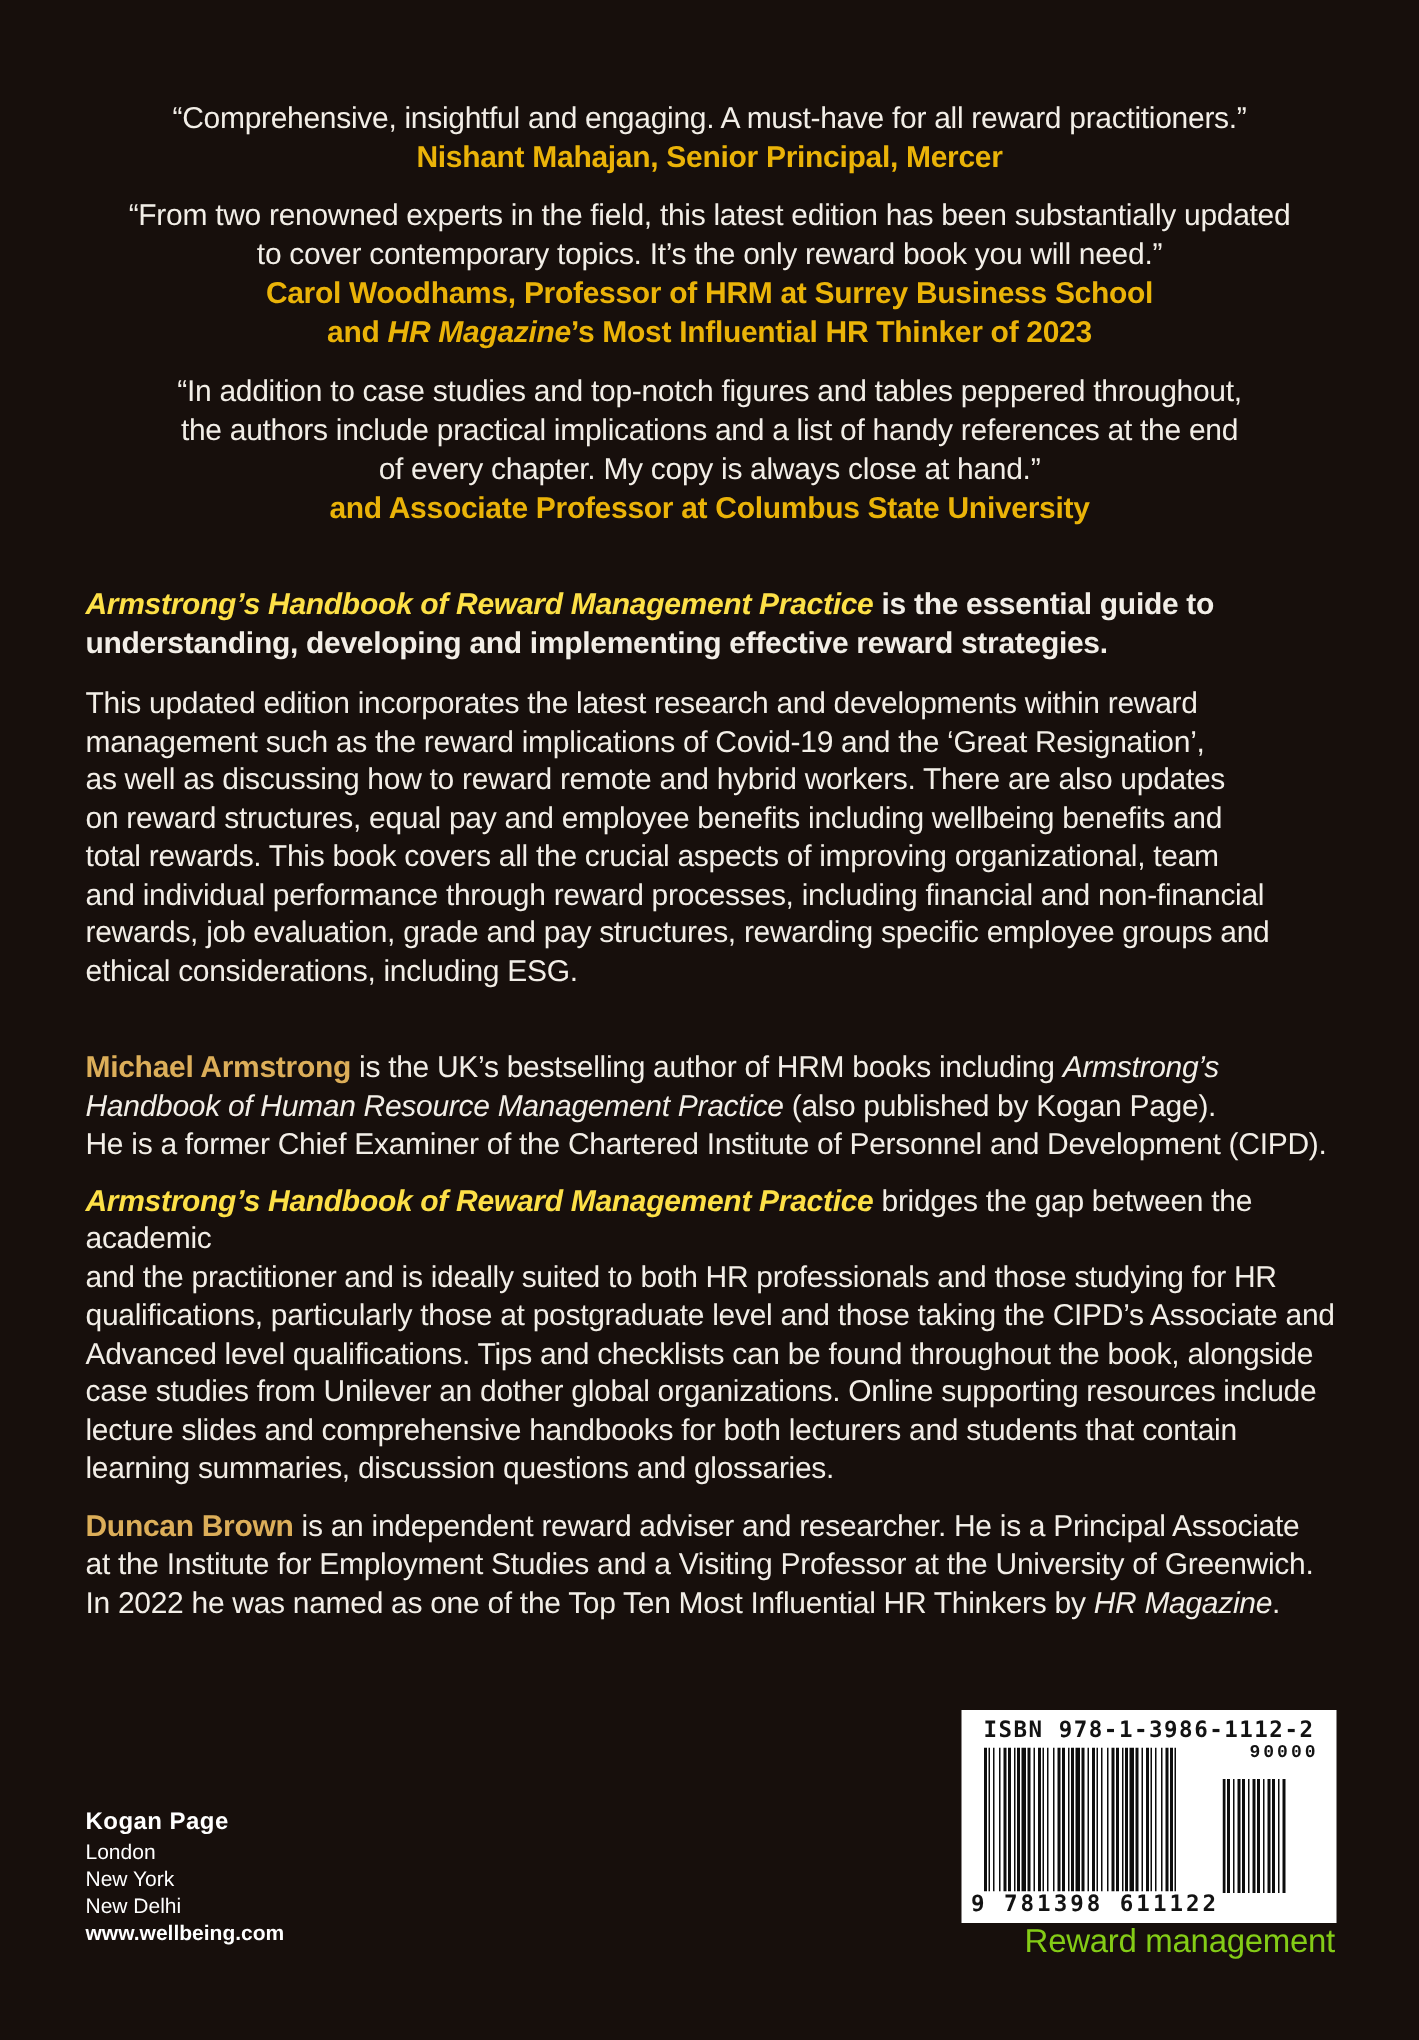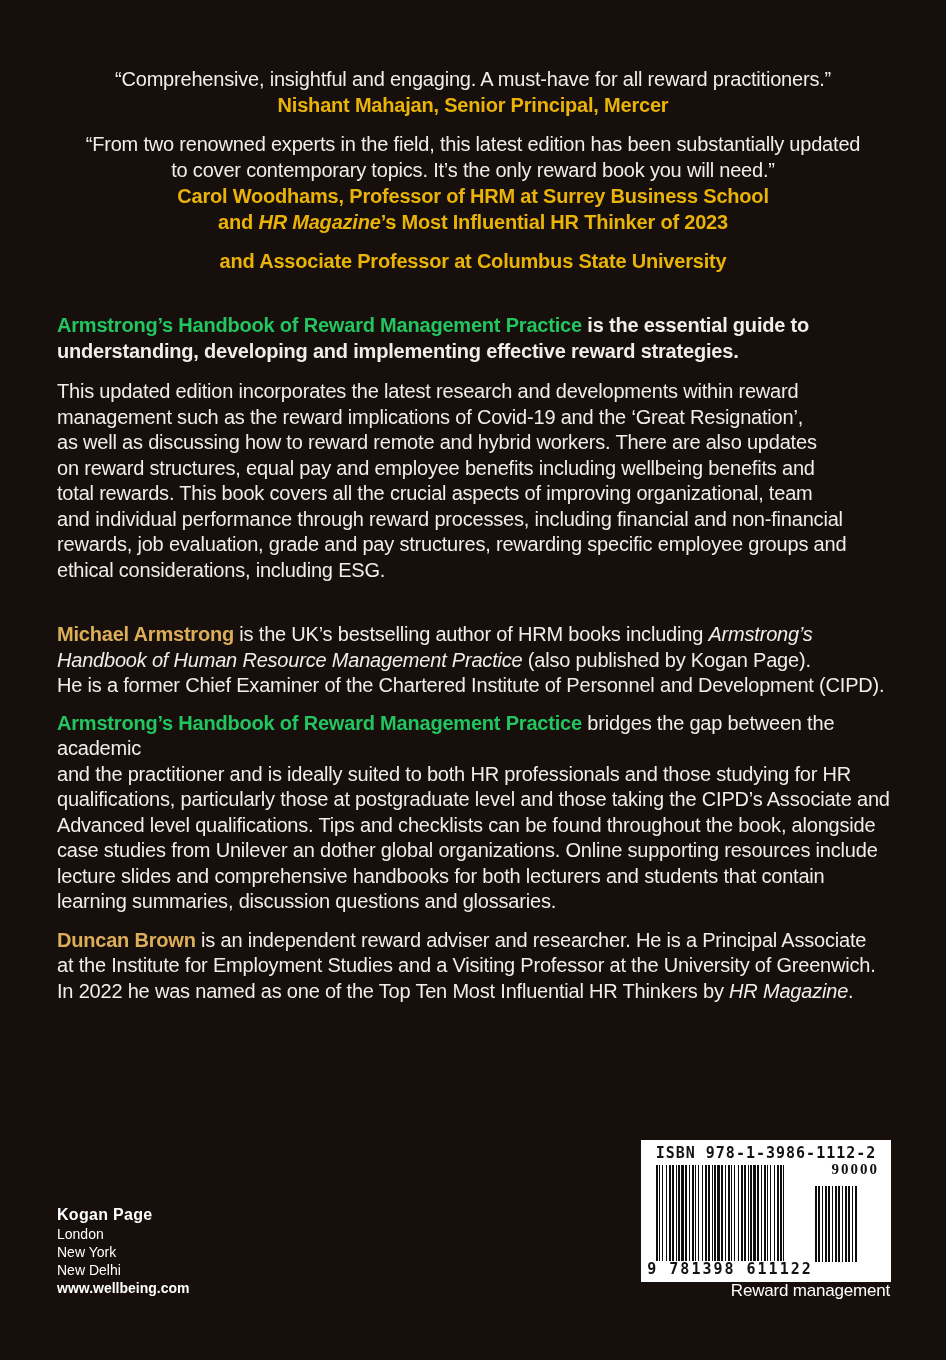--- a/index.html
+++ b/index.html
@@ -20,21 +20,21 @@
   .attr{font-weight:bold;color:#eab308;margin:0;}
   .attr .line{display:block;}
   .attr em{font-style:italic;}
 
   
   .body-text{
     font-size:20px;line-height:25.5px;letter-spacing:-0.2px;
     padding:0 48px 0 57px;margin:0;white-space:pre-line;
   }
   .intro{margin-top:39px;font-weight:bold;}
-  .gold-title{color:#22c55e;font-weight:bold;text-align:right;}
+  .gold-title{color:#fde047;font-style:italic;font-weight:bold;text-align:right;}
   .p1{margin-top:15px;}
   .p2{margin-top:12px;}
   .bio1{margin-top:39px;}
   .bio2{margin-top:13px;}
   .author-name{font-weight:bold;color:#dcae59;}
   .body-text em{font-style:italic;}
 
   
   .publisher{
     position:absolute;left:57px;top:1205px;
@@ -53,28 +53,28 @@
     font-size:15px;letter-spacing:1px;text-align:center;
     margin:0;padding-top:4px;
   }
   .main-bars{position:absolute;left:15px;top:25px;width:150px;height:96px;display:flex;overflow:hidden;}
   .ean-num{
     position:absolute;left:5px;top:120px;width:168px;text-align:center;
     font-family:"DejaVu Sans Mono",monospace;font-weight:bold;font-size:15px;letter-spacing:2px;margin:0;
   }
   .price-code{
     position:absolute;right:12px;top:21px;
-    font-family:Liberation Serif, serif;font-weight:bold;font-size:15px;letter-spacing:2px;margin:0;
+    font-family:Liberation Mono, monospace;font-weight:bold;font-size:12px;letter-spacing:2px;margin:0;
   }
   .addon-bars{position:absolute;right:16px;top:46px;width:60px;height:76px;display:flex;overflow:hidden;}
   .bar{height:100%;flex:0 0 auto;}
 
   .category{
     position:absolute;right:56px;top:1281px;
-    font-size:17px;color:#ffffff;letter-spacing:-0.2px;margin:0;
+    font-size:22px;color:#84cc16;letter-spacing:-0.2px;margin:0;
   }
 </style>
 </head>
 <body>
 
 <div class="cover">
 
   <div class="flow">
 
     <div class="quote">
@@ -87,20 +87,23 @@
     <div class="quote">
       <p class="q">“From two renowned experts in the field, this latest edition has been substantially updated
 to cover contemporary topics. It’s the only reward book you will need.”</p>
       <p class="attr">
           <span class="line">Carol Woodhams, Professor of HRM at Surrey Business School</span>
           <span class="line"><span>and </span><em>HR Magazine</em><span>’s Most Influential HR Thinker of 2023</span></span>
         </p>
     </div>
 
     <div class="quote">
+      <p class="q">“In addition to case studies and top-notch figures and tables peppered throughout,
+the authors include practical implications and a list of handy references at the end
+of every chapter. My copy is always close at hand.”</p>
       <p class="attr">
           <span class="line">and Associate Professor at Columbus State University</span>
         </p>
     </div>
 
     <p class="body-text intro"><span class="gold-title">Armstrong’s Handbook of Reward Management Practice</span><span> is the essential guide to
 understanding, developing and implementing effective reward strategies.</span></p>
 
     <p class="body-text p1">This updated edition incorporates the latest research and developments within reward
 management such as the reward implications of Covid-19 and the ‘Great Resignation’,

